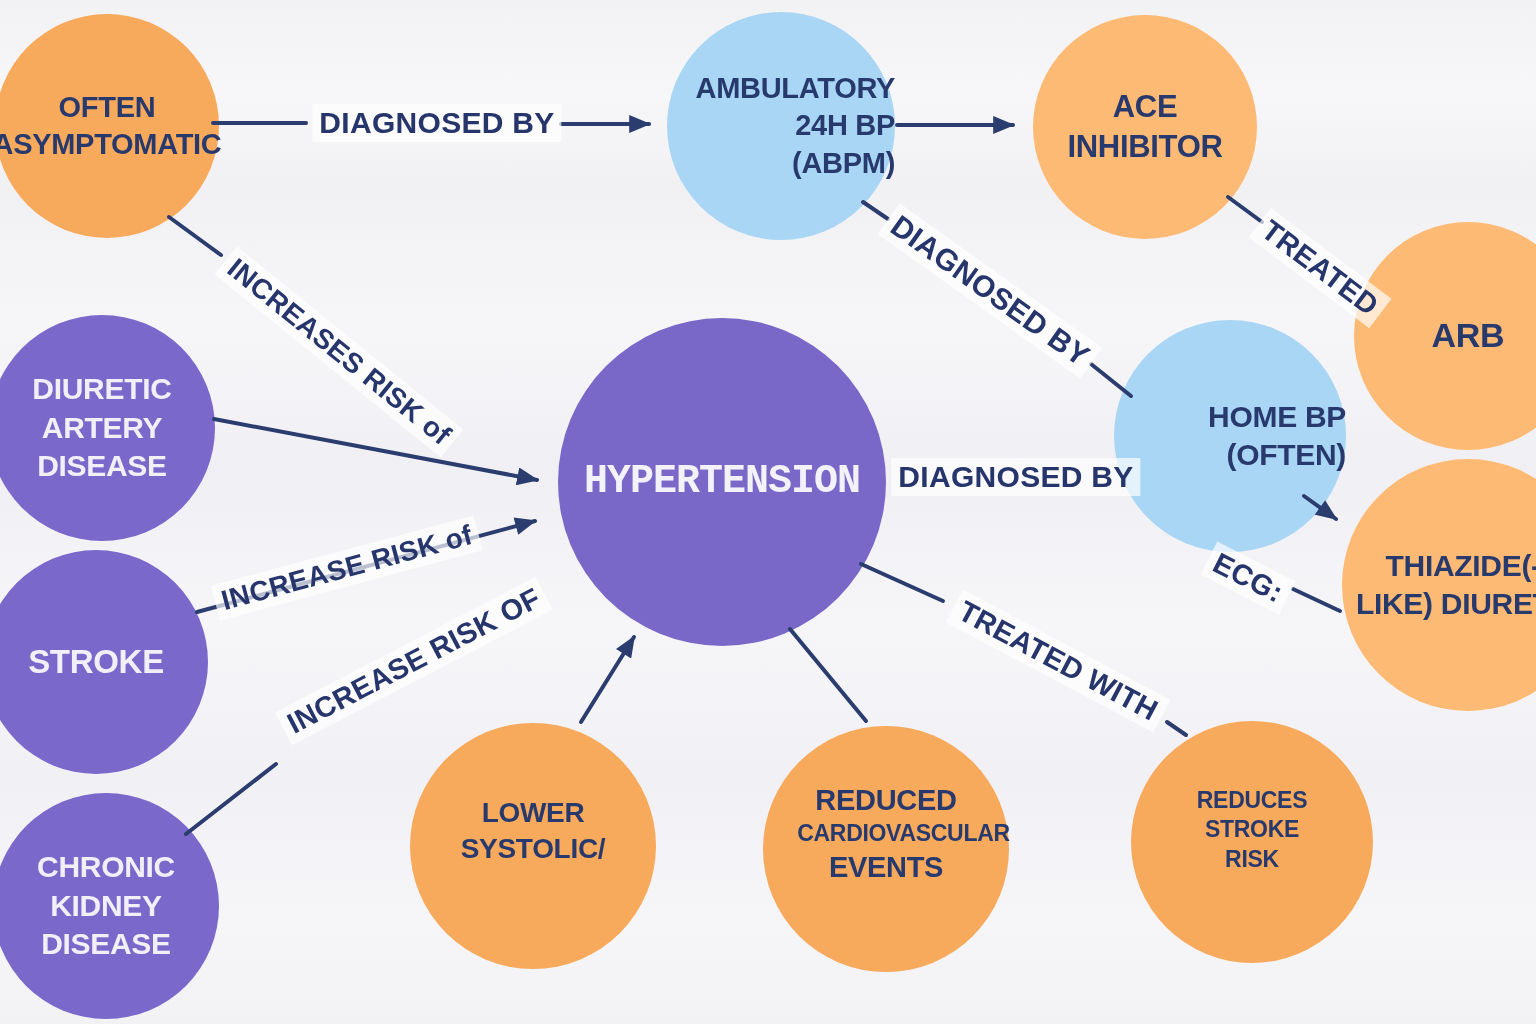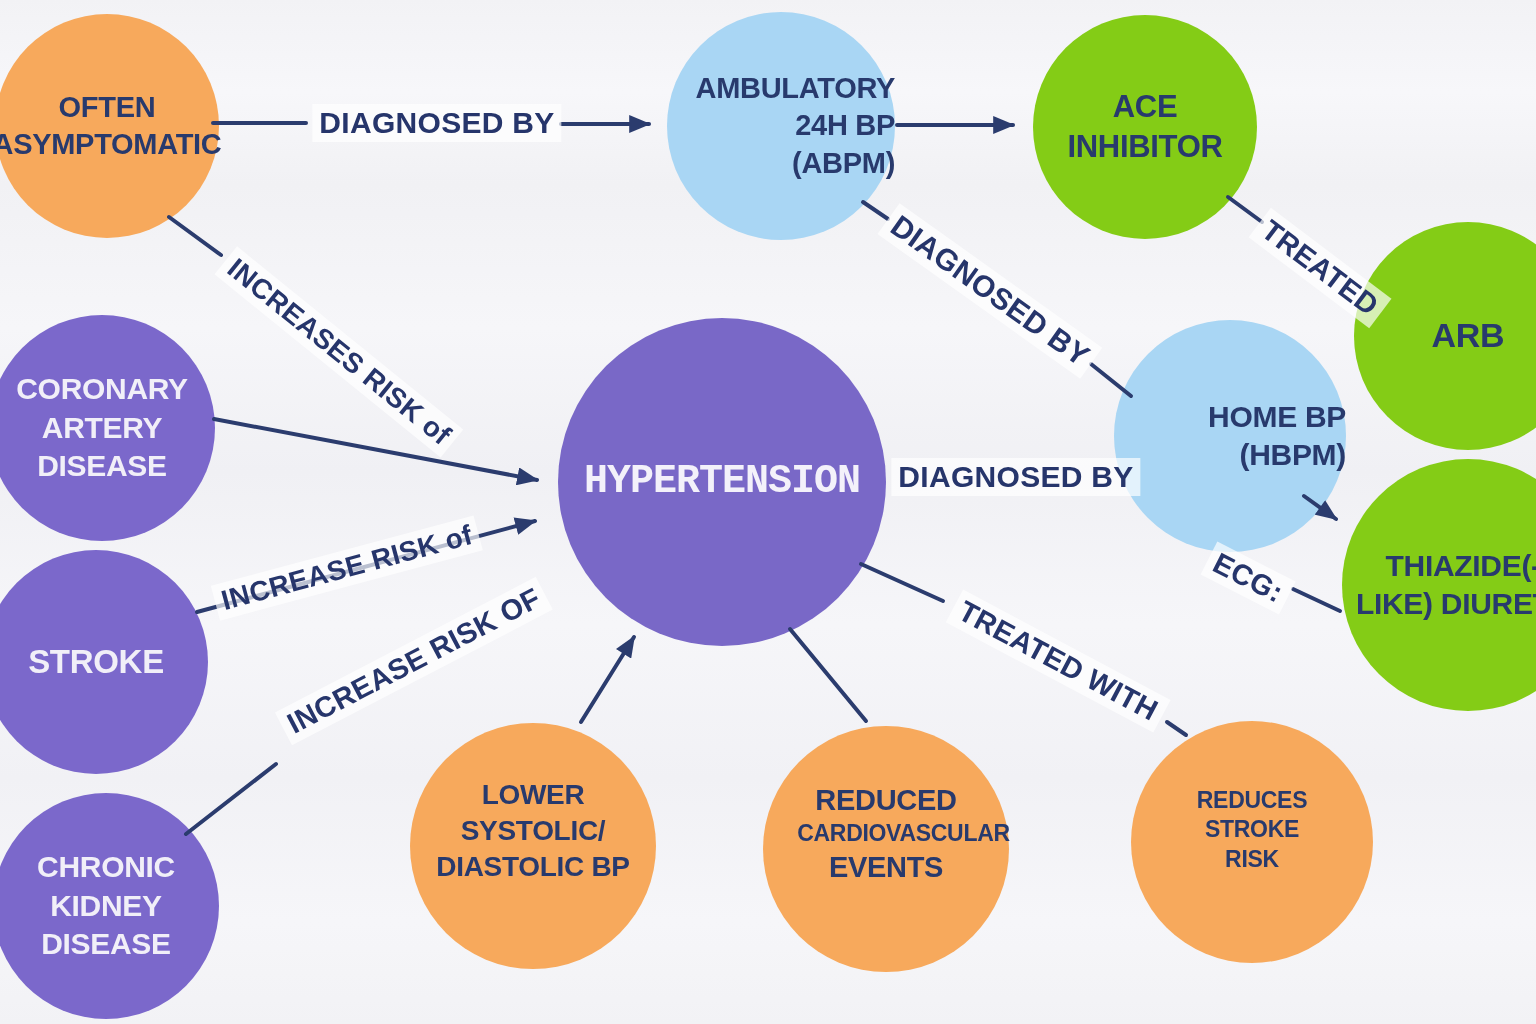--- a/index.html
+++ b/index.html
@@ -19,21 +19,21 @@
     align-items:center;justify-content:center;
     text-align:center;
     font-weight:bold;
     color:#283a6d;
     line-height:1.28;
     letter-spacing:-0.3px;
   }
   .node div{white-space:nowrap;}
   .orange{background:#f7a95c;}
   .blue{background:#a9d6f4;align-items:flex-end;}
-  .green{background:#84cc16;align-items:center;}
+  .green{background:#fdba74;align-items:center;}
   .purple{background:#7b68cb;color:#f1eff8;}
   .purple-center{background:#7968c7;color:#f3f1fa;}
   .sub{font-size:23px;margin-left:35px;}
   .edges{position:absolute;left:0;top:0;width:1536px;height:1024px;}
   .edges line{stroke:#2b3c6e;stroke-width:4;stroke-linecap:round;}
   .elabel{
     position:absolute;
     font-weight:bold;
     color:#26356b;
     white-space:nowrap;
@@ -60,52 +60,51 @@
   <div>ACE</div>
   <div>INHIBITOR</div>
 </div>
 
 <div class="node green" style="left:1354px;top:222px;width:228px;height:228px;font-size:34px;">
   <div>ARB</div>
 </div>
 
 <div class="node blue" style="left:1114px;top:320px;width:232px;height:232px;font-size:30px;">
   <div>HOME BP</div>
-  <div>(HBPM)</div>
+  <div>(OFTEN)</div>
 </div>
 
 <div class="node green" style="left:1342px;top:459px;width:252px;height:252px;font-size:30px;">
   <div>THIAZIDE(-)</div>
   <div>LIKE) DIURETIC</div>
 </div>
 
 <div class="node purple-center" style="left:558px;top:318px;width:328px;height:328px;font-size:40px;letter-spacing:-1px;font-family:Liberation Mono, monospace;">
   <div>HYPERTENSION</div>
 </div>
 
 <div class="node purple" style="left:-11px;top:315px;width:226px;height:226px;font-size:30px;">
-  <div>CORONARY</div>
+  <div>DIURETIC</div>
   <div>ARTERY</div>
   <div>DISEASE</div>
 </div>
 
 <div class="node purple" style="left:-16px;top:550px;width:224px;height:224px;font-size:33px;">
   <div>STROKE</div>
 </div>
 
 <div class="node purple" style="left:-7px;top:793px;width:226px;height:226px;font-size:30px;">
   <div>CHRONIC</div>
   <div>KIDNEY</div>
   <div>DISEASE</div>
 </div>
 
 <div class="node orange" style="left:410px;top:723px;width:246px;height:246px;font-size:28px;padding-bottom:30px;box-sizing:border-box;">
   <div>LOWER</div>
   <div>SYSTOLIC/</div>
-  <div>DIASTOLIC BP</div>
 </div>
 
 <div class="node orange" style="left:763px;top:726px;width:246px;height:246px;font-size:29px;padding-bottom:30px;box-sizing:border-box;text-align:right;">
   <div>REDUCED</div>
   <div class="sub">CARDIOVASCULAR</div>
   <div>EVENTS</div>
 </div>
 
 <div class="node orange" style="left:1131px;top:721px;width:242px;height:242px;font-size:23px;padding-bottom:24px;box-sizing:border-box;">
   <div>REDUCES</div>

